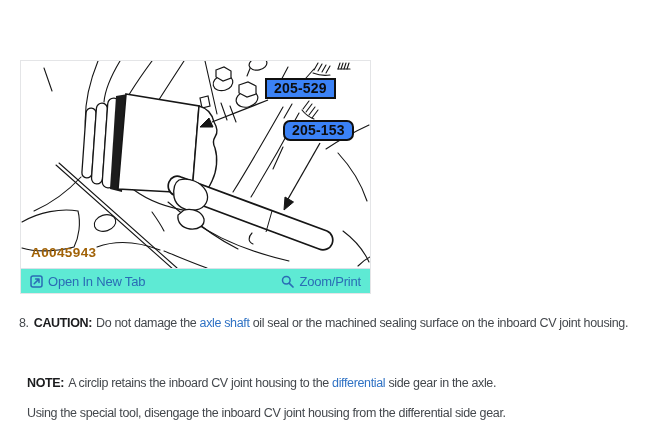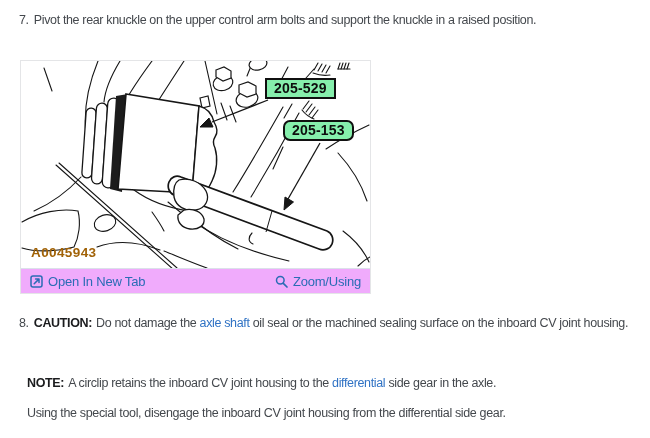--- a/index.html
+++ b/index.html
@@ -21,48 +21,45 @@
   .note  { top:376px; left:27px; }
   .final { top:406px; left:27px; }
 
   .figure-card {
     position:absolute; left:20px; top:60px; width:351px;
     border:1px solid #e4e5e7; background:#ffffff;
   }
   .figure-stage { position:relative; width:349px; height:207px; background:#ffffff; overflow:hidden; }
   .figure-stage svg { position:absolute; left:0; top:0; }
   .callout {
-    position:absolute; background:#86efac; border:2px solid #101010;
+    position:absolute; background:#3b82f6; border:2px solid #101010;
     padding:0 7px; font-weight:bold; font-size:14px; line-height:17px;
     color:#0d0d0d; letter-spacing:0.2px;
   }
   .callout1 { left:244px; top:17px; }
   .callout2 { left:262px; top:59px;border-radius:7px; }
   .figure-id {
     position:absolute; left:10px; top:184px;
     font-weight:bold; font-size:13.5px; color:#a16207; letter-spacing:0.4px;
   }
   .figure-footer {
-    width:349px; height:25px; background:#f0abfc; border-top:1px solid #dbe1e9;
+    width:349px; height:25px; background:#5eead4; border-top:1px solid #dbe1e9;
     display:flex; justify-content:space-between; align-items:center; padding:0 9px;
   }
   .flink {
     display:flex; align-items:center; gap:5px;
     color:#2a6cb5; font-size:13px; text-decoration:none; cursor:pointer; letter-spacing:-0.2px;
   }
   .flink svg { display:block; }
 </style>
 </head>
 <body>
 
 <div class="canvas">
 
-  <div class="step step7">
-    <span class="num">7.</span><span>Pivot the rear knuckle on the upper control arm bolts and support the knuckle in a raised position.</span>
-  </div>
 
   <div class="figure-card">
     <div class="figure-stage">
       <svg width="349" height="207" viewBox="0 0 349 207">
         <g fill="none" stroke="#161616" stroke-width="1.1" stroke-linecap="round">
           <path d="M23,7 L31,30"></path>
           <path d="M77,0 C68,22 62,48 65,74 C67,90 72,102 79,113"></path>
           <path d="M99,0 C90,15 84,29 83,41"></path>
           <path d="M131,0 C117,19 104,38 96,56"></path>
           <path d="M163,0 C148,23 133,46 121,66"></path>
@@ -170,21 +167,21 @@
           <rect x="1" y="1" width="11" height="11" rx="2" fill="none" stroke="#2a6cb5" stroke-width="1.5"></rect>
           <path d="M4.2,8.8 L8.6,4.4 M5.6,4 L9,4 L9,7.4" fill="none" stroke="#2a6cb5" stroke-width="1.5" stroke-linecap="round" stroke-linejoin="round"></path>
         </svg>
         <span>Open In New Tab</span>
       </a>
       <a class="flink">
         <svg width="13" height="13" viewBox="0 0 13 13">
           <circle cx="5.3" cy="5.3" r="3.8" fill="none" stroke="#2a6cb5" stroke-width="1.5"></circle>
           <path d="M8.3,8.3 L12,12" fill="none" stroke="#2a6cb5" stroke-width="1.7" stroke-linecap="round"></path>
         </svg>
-        <span>Zoom/Using</span>
+        <span>Zoom/Print</span>
       </a>
     </div>
   </div>
 
   <div class="step step8">
     <span class="num">8.</span><b>CAUTION:</b><span>Do not damage the </span><a class="inline-link">axle shaft</a><span> oil seal or the machined sealing surface on the inboard CV joint housing.</span>
   </div>
 
 
   <div class="step final">

